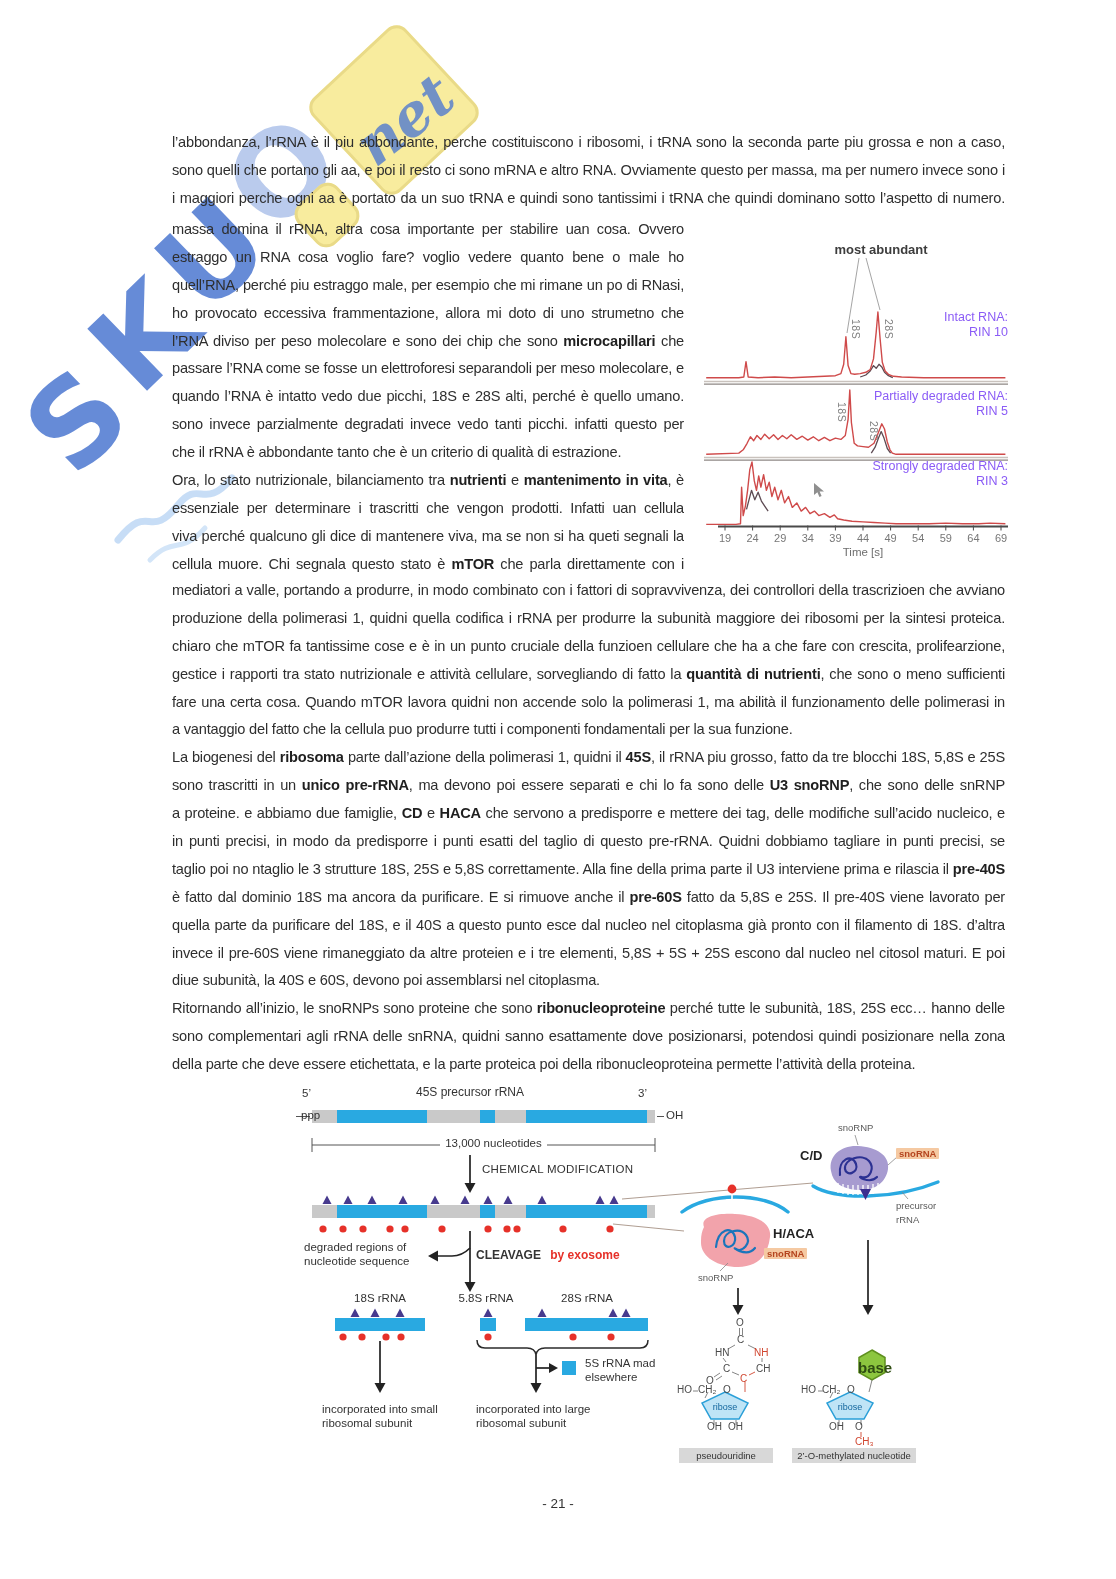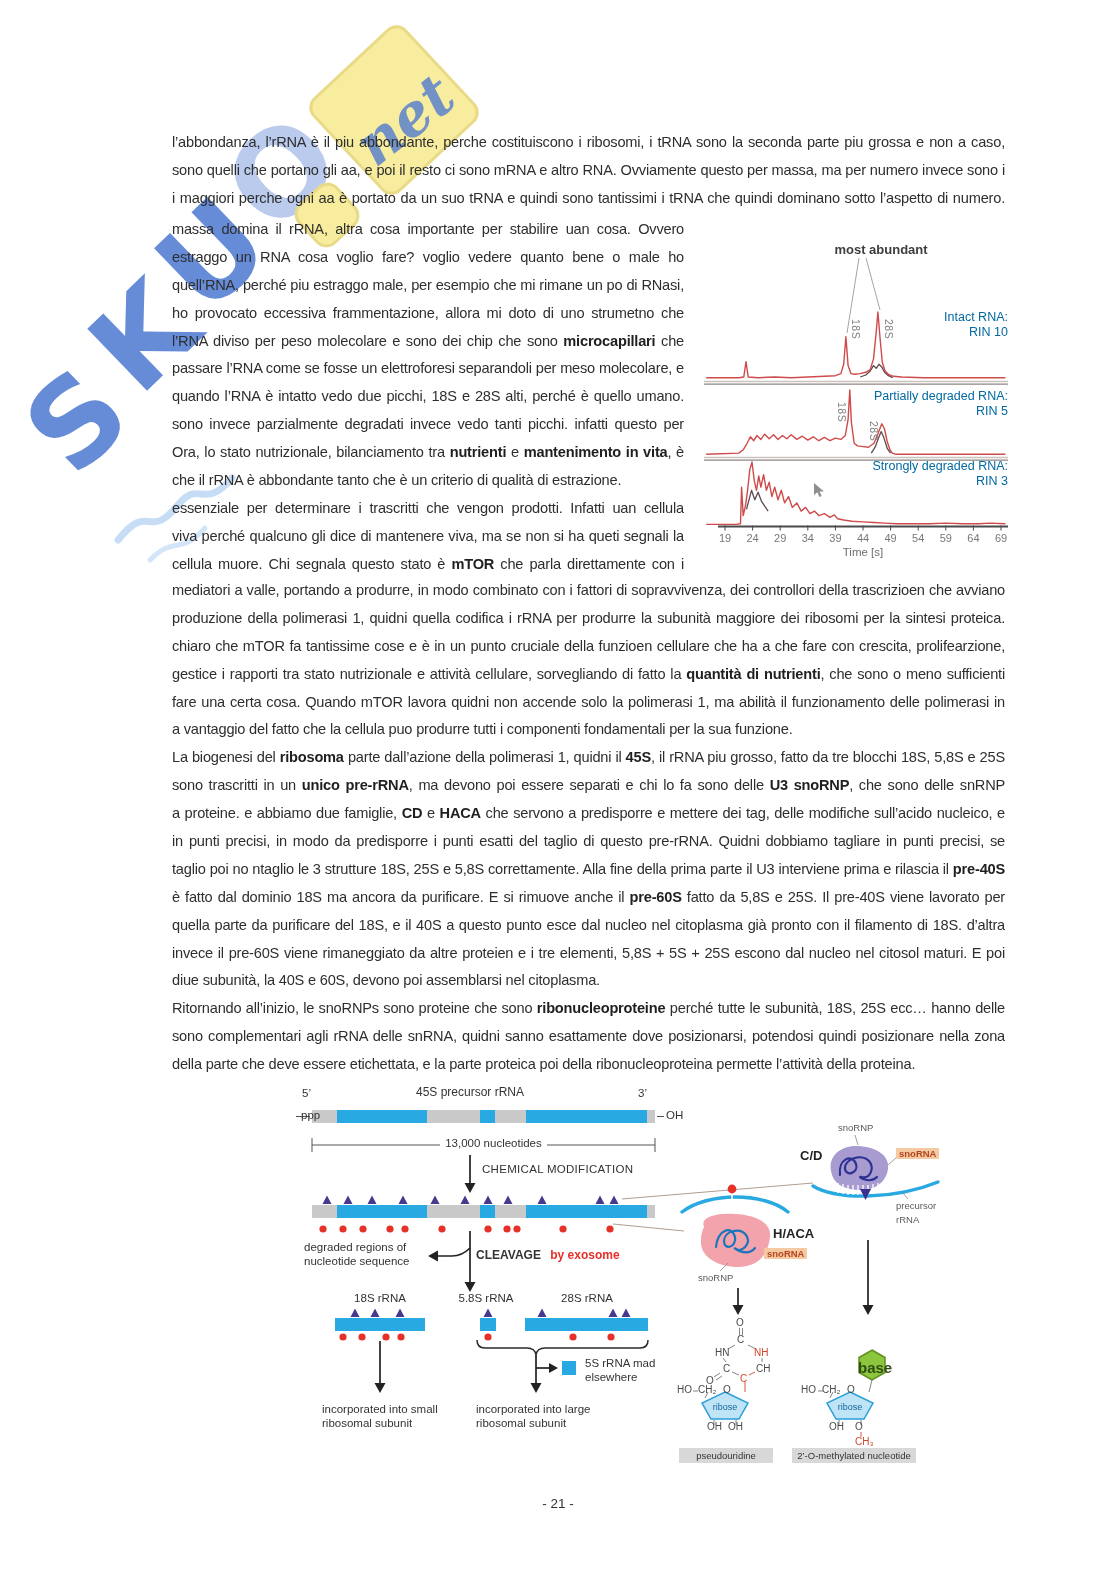--- a/index.html
+++ b/index.html
@@ -19,21 +19,21 @@
         letter-spacing:-0.2px;overflow:hidden;white-space:nowrap;}
   .line.j{white-space:normal;text-align:justify;text-align-last:justify;}
   .line b{color:#1f1f1f;}
   #pagenum{position:absolute;left:0;top:1496px;width:100%;text-align:center;
            font-size:13.5px;color:#333;z-index:2;}
   
   #fig-rin{position:absolute;left:700px;top:240px;width:312px;height:325px;z-index:2;}
   #fig-rin svg{position:absolute;left:0;top:0;}
   .fig-ann{position:absolute;left:101px;top:2px;width:160px;text-align:center;
            font-weight:bold;font-size:13px;color:#3d3d3d;}
-  .panel-label{position:absolute;right:4px;text-align:right;color:#0369a1;
+  .panel-label{position:absolute;right:4px;text-align:right;color:#8b5cf6;
                font-size:12.5px;line-height:15px;}
   .vlabel{position:absolute;writing-mode:vertical-rl;font-size:10.5px;color:#808080;letter-spacing:.5px;}
   .time-label{position:absolute;left:25px;top:306px;width:276px;text-align:center;
               font-size:11.5px;color:#6e6e6e;}
   
   #diagram{position:absolute;left:280px;top:1085px;width:690px;height:400px;z-index:2;
            font-size:11.5px;color:#333;}
   #diagram svg{position:absolute;left:0;top:0;z-index:1;}
   .dlab{position:absolute;z-index:2;line-height:13.5px;}
   .dlab.center{text-align:center;}
@@ -85,22 +85,22 @@
     </div>
   <div id="narrow" class="textblock" style="left:172px;top:216px;width:512px;">
       <div class="line j">massa domina il rRNA, altra cosa importante per stabilire uan cosa. Ovvero quando</div>
       <div class="line j">estraggo un RNA cosa voglio fare? voglio vedere quanto bene o male ho espresso</div>
       <div class="line j">quell’RNA, perché piu estraggo male, per esempio che mi rimane un po di RNasi, o</div>
       <div class="line j">ho provocato eccessiva frammentazione, allora mi doto di uno strumetno che misura</div>
       <div class="line j">l’RNA diviso per peso molecolare e sono dei chip che sono <b>microcapillari</b> che fanno</div>
       <div class="line j">passare l’RNA come se fosse un elettroforesi separandoli per meso molecolare, e</div>
       <div class="line j">quando l’RNA è intatto vedo due picchi, 18S e 28S alti, perché è quello umano. Se</div>
       <div class="line j">sono invece parzialmente degradati invece vedo tanti picchi. infatti questo per dire</div>
+      <div class="line">che il rRNA è abbondante tanto che è un criterio di qualità di estrazione.</div>
       <div class="line j">Ora, lo stato nutrizionale, bilanciamento tra <b>nutrienti</b> e <b>mantenimento in vita</b>, è</div>
-      <div class="line">che il rRNA è abbondante tanto che è un criterio di qualità di estrazione.</div>
       <div class="line j">essenziale per determinare i trascritti che vengon prodotti. Infatti uan cellula rimane</div>
       <div class="line j">viva perché qualcuno gli dice di mantenere viva, ma se non si ha queti segnali la</div>
       <div class="line j">cellula muore. Chi segnala questo stato è <b>mTOR</b> che parla direttamente con i suoi</div>
     </div>
   <div id="wide-bottom" class="textblock" style="left:172px;top:577px;width:833px;">
       <div class="line j">mediatori a valle, portando a produrre, in modo combinato con i fattori di sopravvivenza, dei controllori della trascrizioen che avviano la</div>
       <div class="line j">produzione della polimerasi 1, quidni quella codifica i rRNA per produrre la subunità maggiore dei ribosomi per la sintesi proteica. Ora, è</div>
       <div class="line j">chiaro che mTOR fa tantissime cose e è in un punto cruciale della funzioen cellulare che ha a che fare con crescita, prolifearzione, moto, e</div>
       <div class="line j">gestice i rapporti tra stato nutrizionale e attività cellulare, sorvegliando di fatto la <b>quantità di nutrienti</b>, che sono o meno sufficienti per</div>
       <div class="line j">fare una certa cosa. Quando mTOR lavora quidni non accende solo la polimerasi 1, ma abilità il funzionamento delle polimerasi in generale,</div>

